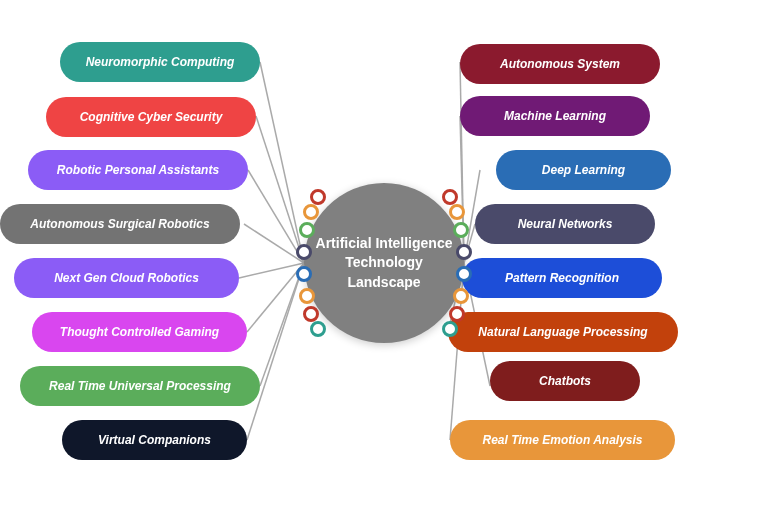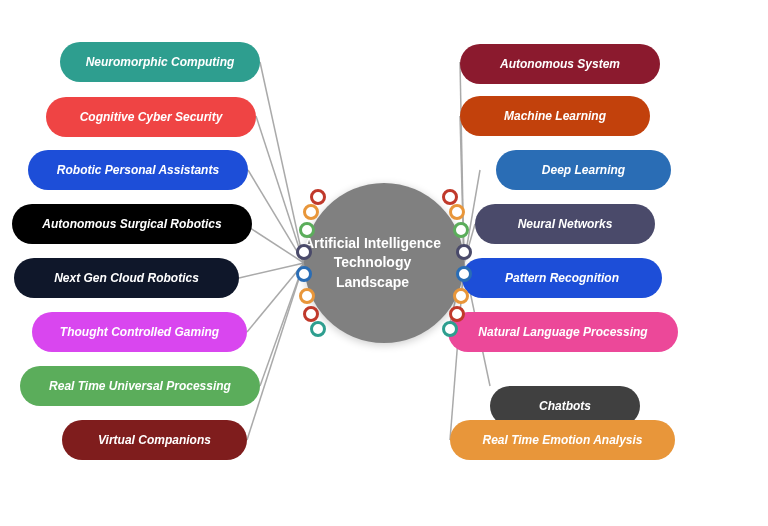--- a/index.html
+++ b/index.html
@@ -23,21 +23,21 @@
       height: 526px;
       pointer-events: none;
     }
     .center-node {
       position: absolute;
       border-radius: 50%;
       background: #808080;
       color: #fff;
       display: flex;
       align-items: center;
-      justify-content: flex-start;
+      justify-content: center;
       text-align: center;
       font-size: 14px;
       font-weight: bold;
       line-height: 1.4;
       width: 160px;
       height: 160px;
       left: 304px;
       top: 183px;
       z-index: 10;
       box-shadow: 0 2px 8px rgba(0,0,0,0.2);
@@ -94,36 +94,36 @@
 
   <div class="center-node">
     <span style="white-space: pre-line; display:block;">Artificial Intelligence
 Technology
 Landscape</span>
   </div>
 
   <div id="left-nodes">
       <div class="node" style="background-color: rgb(46, 158, 143); left: 60px; top: 42px; width: 200px;">Neuromorphic Computing</div>
       <div class="node" style="background-color: #ef4444; left: 46px; top: 97px; width: 210px;">Cognitive Cyber Security</div>
-      <div class="node" style="background-color: #1d4ed8; left: 28px; top: 150px; width: 220px;">Robotic Personal Assistants</div>
-      <div class="node" style="background-color: #000000; left: 12px; top: 204px; width: 240px;">Autonomous Surgical Robotics</div>
-      <div class="node" style="background-color: #0f172a; left: 14px; top: 258px; width: 225px;">Next Gen Cloud Robotics</div>
+      <div class="node" style="background-color: #8b5cf6; left: 28px; top: 150px; width: 220px;">Robotic Personal Assistants</div>
+      <div class="node" style="background-color: #737373; left: 0; top: 204px; width: 240px;">Autonomous Surgical Robotics</div>
+      <div class="node" style="background-color: #8b5cf6; left: 14px; top: 258px; width: 225px;">Next Gen Cloud Robotics</div>
       <div class="node" style="background-color: #d946ef; left: 32px; top: 312px; width: 215px;">Thought Controlled Gaming</div>
       <div class="node" style="background-color: rgb(91, 173, 91); left: 20px; top: 366px; width: 240px;">Real Time Universal Processing</div>
-      <div class="node" style="background-color: #7f1d1d; left: 62px; top: 420px; width: 185px;">Virtual Companions</div>
+      <div class="node" style="background-color: #0f172a; left: 62px; top: 420px; width: 185px;">Virtual Companions</div>
     </div>
 
   <div id="right-nodes">
       <div class="node" style="background-color: rgb(139, 26, 46); left: 460px; top: 44px; width: 200px;">Autonomous System</div>
-      <div class="node" style="background-color: #c2410c; left: 460px; top: 96px; width: 190px;">Machine Learning</div>
+      <div class="node" style="background-color: #701a75; left: 460px; top: 96px; width: 190px;">Machine Learning</div>
       <div class="node" style="background-color: rgb(42, 109, 181); left: 496px; top: 150px; width: 175px;">Deep Learning</div>
       <div class="node" style="background-color: rgb(74, 74, 106); left: 475px; top: 204px; width: 180px;">Neural Networks</div>
       <div class="node" style="background-color: #1d4ed8; left: 462px; top: 258px; width: 200px;">Pattern Recognition</div>
-      <div class="node" style="background-color: #ec4899; left: 448px; top: 312px; width: 230px;">Natural Language Processing</div>
-      <div class="node" style="background-color: #404040; left: 490px; top: 386px; width: 150px;">Chatbots</div>
+      <div class="node" style="background-color: #c2410c; left: 448px; top: 312px; width: 230px;">Natural Language Processing</div>
+      <div class="node" style="background-color: #7f1d1d; left: 490px; top: 361px; width: 150px;">Chatbots</div>
       <div class="node" style="background-color: rgb(232, 150, 58); left: 450px; top: 420px; width: 225px;">Real Time Emotion Analysis</div>
     </div>
 
   <div id="dots-container">
       <div class="dot" style="border-color: rgb(192, 57, 43); left: 310.468px; top: 188.677px;"></div>
       <div class="dot" style="border-color: rgb(232, 150, 58); left: 303.495px; top: 203.577px;"></div>
       <div class="dot" style="border-color: rgb(91, 173, 91); left: 298.726px; top: 222.461px;"></div>
       <div class="dot" style="border-color: rgb(74, 74, 106); left: 296.304px; top: 243.866px;"></div>
       <div class="dot" style="border-color: rgb(42, 109, 181); left: 296.304px; top: 266.134px;"></div>
       <div class="dot" style="border-color: rgb(232, 150, 58); left: 298.726px; top: 287.539px;"></div>

